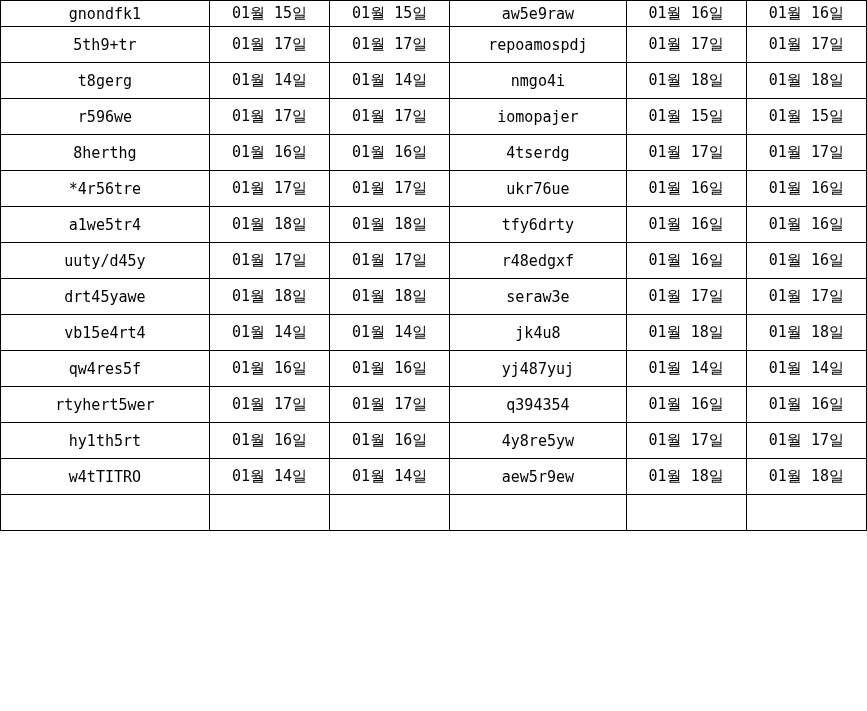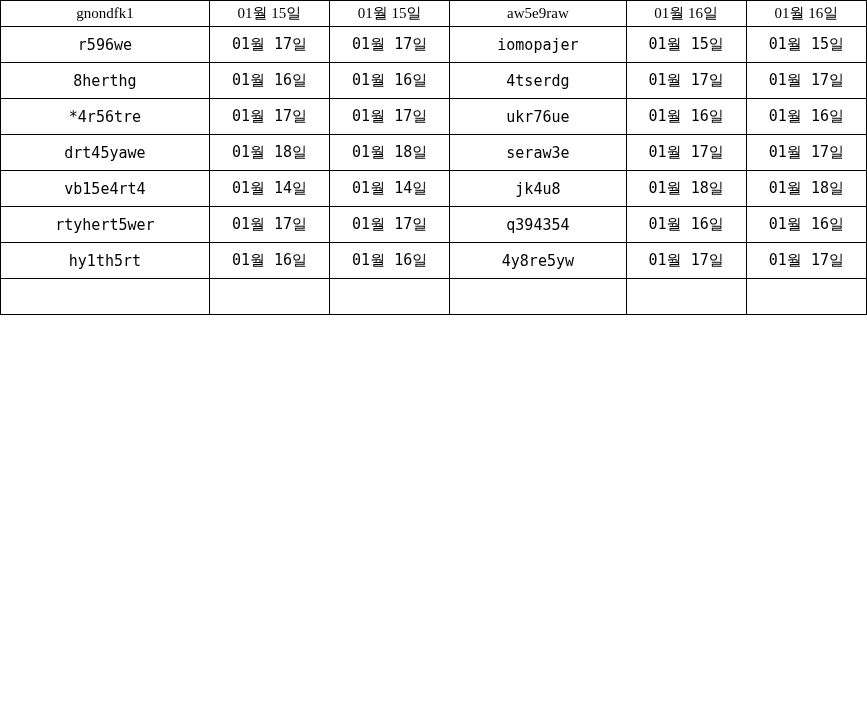--- a/index.html
+++ b/index.html
@@ -41,21 +41,20 @@
   
   col.c0 { width: 205px; }
   col.c1 { width: 118px; }
   col.c2 { width: 118px; }
   col.c3 { width: 173px; }
   col.c4 { width: 118px; }
   col.c5 { width: 118px; }
   
   table.grid tr:first-child td {
     height: 25px;
-    font-family: Liberation Serif, serif;
   }
   .date-cell {
     font-family: "DejaVu Sans", sans-serif;
     font-size: 15px;
   }
 </style>
 </head>
 <body>
 
 <div class="sheet">
@@ -71,20 +70,36 @@
     <tbody id="table-body">
         <tr>
           <td>gnondfk1</td>
           <td class="date-cell">01월 15일</td>
           <td class="date-cell">01월 15일</td>
           <td>aw5e9raw</td>
           <td class="date-cell">01월 16일</td>
           <td class="date-cell">01월 16일</td>
         </tr>
         <tr>
+          <td>5th9+tr</td>
+          <td class="date-cell">01월 17일</td>
+          <td class="date-cell">01월 17일</td>
+          <td>repoamospdj</td>
+          <td class="date-cell">01월 17일</td>
+          <td class="date-cell">01월 17일</td>
+        </tr>
+        <tr>
+          <td>t8gerg</td>
+          <td class="date-cell">01월 14일</td>
+          <td class="date-cell">01월 14일</td>
+          <td>nmgo4i</td>
+          <td class="date-cell">01월 18일</td>
+          <td class="date-cell">01월 18일</td>
+        </tr>
+        <tr>
           <td>r596we</td>
           <td class="date-cell">01월 17일</td>
           <td class="date-cell">01월 17일</td>
           <td>iomopajer</td>
           <td class="date-cell">01월 15일</td>
           <td class="date-cell">01월 15일</td>
         </tr>
         <tr>
           <td>8herthg</td>
           <td class="date-cell">01월 16일</td>
@@ -95,52 +110,84 @@
         </tr>
         <tr>
           <td>*4r56tre</td>
           <td class="date-cell">01월 17일</td>
           <td class="date-cell">01월 17일</td>
           <td>ukr76ue</td>
           <td class="date-cell">01월 16일</td>
           <td class="date-cell">01월 16일</td>
         </tr>
         <tr>
+          <td>a1we5tr4</td>
+          <td class="date-cell">01월 18일</td>
+          <td class="date-cell">01월 18일</td>
+          <td>tfy6drty</td>
+          <td class="date-cell">01월 16일</td>
+          <td class="date-cell">01월 16일</td>
+        </tr>
+        <tr>
+          <td>uuty/d45y</td>
+          <td class="date-cell">01월 17일</td>
+          <td class="date-cell">01월 17일</td>
+          <td>r48edgxf</td>
+          <td class="date-cell">01월 16일</td>
+          <td class="date-cell">01월 16일</td>
+        </tr>
+        <tr>
           <td>drt45yawe</td>
           <td class="date-cell">01월 18일</td>
           <td class="date-cell">01월 18일</td>
           <td>seraw3e</td>
           <td class="date-cell">01월 17일</td>
           <td class="date-cell">01월 17일</td>
         </tr>
         <tr>
           <td>vb15e4rt4</td>
           <td class="date-cell">01월 14일</td>
           <td class="date-cell">01월 14일</td>
           <td>jk4u8</td>
           <td class="date-cell">01월 18일</td>
           <td class="date-cell">01월 18일</td>
+        </tr>
+        <tr>
+          <td>qw4res5f</td>
+          <td class="date-cell">01월 16일</td>
+          <td class="date-cell">01월 16일</td>
+          <td>yj487yuj</td>
+          <td class="date-cell">01월 14일</td>
+          <td class="date-cell">01월 14일</td>
         </tr>
         <tr>
           <td>rtyhert5wer</td>
           <td class="date-cell">01월 17일</td>
           <td class="date-cell">01월 17일</td>
           <td>q394354</td>
           <td class="date-cell">01월 16일</td>
           <td class="date-cell">01월 16일</td>
         </tr>
         <tr>
           <td>hy1th5rt</td>
           <td class="date-cell">01월 16일</td>
           <td class="date-cell">01월 16일</td>
           <td>4y8re5yw</td>
           <td class="date-cell">01월 17일</td>
           <td class="date-cell">01월 17일</td>
         </tr>
         <tr>
+          <td>w4tTITRO</td>
+          <td class="date-cell">01월 14일</td>
+          <td class="date-cell">01월 14일</td>
+          <td>aew5r9ew</td>
+          <td class="date-cell">01월 18일</td>
+          <td class="date-cell">01월 18일</td>
+        </tr>
+        <tr>
           <td></td>
           <td class="date-cell"></td>
           <td class="date-cell"></td>
           <td></td>
           <td class="date-cell"></td>
           <td class="date-cell"></td>
         </tr>
       </tbody>
   </table>
 </div>

